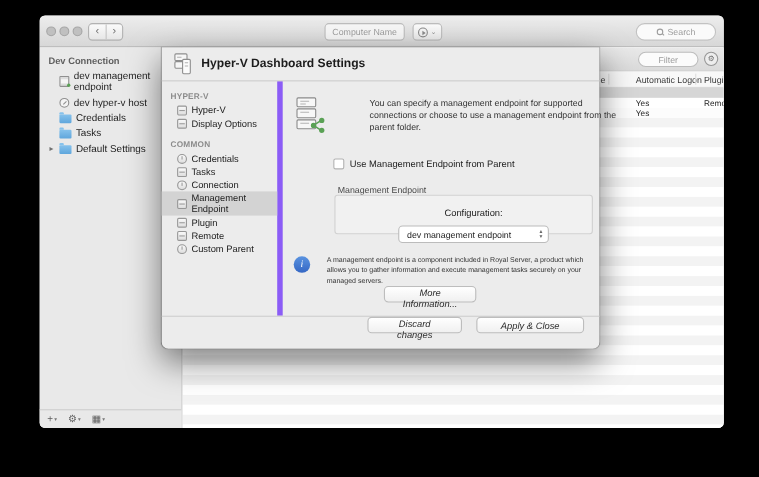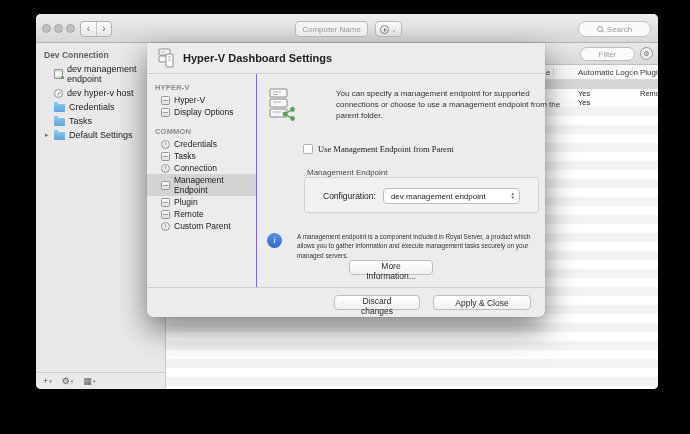--- a/index.html
+++ b/index.html
@@ -85,54 +85,54 @@
   .stripe.alt { background:#fff; }
 
   
   .sheet { position:absolute; left:111px; top:29px; width:398px; height:274px; background:#ececec;
     border-radius:0 0 6px 6px; box-shadow:0 12px 30px rgba(0,0,0,.5), 0 0 1px rgba(0,0,0,.4);
     z-index:6; display:flex; flex-direction:column; }
   .sheet-head { height:31px; border-bottom:1px solid #cecece; display:flex; align-items:center;
     gap:9px; padding-left:11px; flex:0 0 auto; }
   .sheet-title { font-size:11px; font-weight:bold; color:#1c1c1c; }
   .sheet-body { flex:1; display:flex; min-height:0; }
-  .dnav { width:110px; border-right:1px solid #8b5cf6; padding-top:7px; }
+  .dnav { width:110px; border-right:5px solid #8b5cf6; padding-top:7px; }
   .dsec { font-size:7.5px; font-weight:bold; color:#8b8b8b; padding:2px 0 2px 8px; letter-spacing:.2px; }
   .dsec.gap { margin-top:7px; }
   .ditem { display:flex; align-items:center; gap:4px; padding:1px 0 1px 14px; font-size:8.5px; color:#222; }
   .ditem.selected { background:#d3d3d3; }
   .mi { width:9px; height:9px; border:1px solid #979797; border-radius:1.5px;
     background:linear-gradient(#f9f9f9,#dedede); position:relative; flex:0 0 auto; }
   .mi.round { border-radius:50%; }
   .mi::after { content:""; position:absolute; left:1px; top:3px; width:5px; height:1px; background:#9c9c9c; }
   .mi.round::after { left:3px; top:1px; width:1px; height:3px; }
 
   .dcontent { flex:1; position:relative; }
   .desc-row { position:absolute; left:12px; top:14px; display:flex; gap:12px; }
   .desc-text { width:232px; font-size:8px; line-height:1.4; color:#333;margin-left:28px; }
   .cb-row { position:absolute; left:46px; top:70px; display:flex; align-items:center; gap:5px; }
   .cb { width:10px; height:10px; background:#fff; border:1px solid #b2b2b2; border-radius:2px; }
-  .cb-label { font-size:8.5px; color:#222;font-family:Liberation Serif, serif; }
+  .cb-label { font-size:8.5px; color:#222; }
   .group-label { position:absolute; left:50px; top:94px; font-size:8px; color:#4a4a4a; }
   .groupbox { position:absolute; left:47px; top:103px; width:235px; height:36px;
     border:1px solid #d1d1d1; border-radius:3px; background:#f1f1f1; }
-  .config-row { display:flex; align-items:center; gap:7px; padding:10px 0 0 18px; }
+  .config-row { display:flex; align-items:center; gap:7px; padding:10px 0 0 18px;flex-direction:column; }
   .config-label { font-size:8.5px; color:#222; }
   .dropdown { width:137px; height:16px; background:#fff; border:1px solid #bcbcbc; border-radius:4px;
     display:flex; align-items:center; justify-content:space-between; padding:0 4px 0 7px; }
   .dd-value { font-size:8px; color:#222; white-space:nowrap; }
   .stepper { display:flex; flex-direction:column; line-height:4px; font-size:4.5px; color:#666; }
   .info-icon { position:absolute; left:10px; top:159px; width:15px; height:15px; border-radius:50%;
     background:linear-gradient(#5a93e0,#3567c4); color:#fff; font-size:9px; font-style:italic;
     font-family:"Liberation Serif",serif; text-align:center; line-height:14px; }
   .info-text { position:absolute; left:40px; top:158px; width:246px; font-size:6.4px; line-height:1.45; color:#333; }
   .btn { background:linear-gradient(#ffffff,#f0f0f0); border:1px solid #bdbdbd; border-radius:4px;
-    font-family:"Liberation Sans",sans-serif; font-size:8.5px; color:#2b2b2b; height:15px; padding:0 12px; }
+    font-family:"Liberation Sans",sans-serif; font-size:8.5px; color:#2b2b2b; height:15px; padding:0 12px;font-style:italic; }
   .moreinfo { position:absolute; left:92px; top:186px; width:84px; }
-  .sheet-footer { height:30px; border-top:1px solid #cecece; display:flex; align-items:center;
+  .sheet-footer { height:30px; border-top:1px solid #cecece; display:flex; align-items:flex-start;
     justify-content:flex-end; gap:13px; padding-right:14px; flex:0 0 auto; }
   .sheet-footer .btn { width:86px; }
   .sheet-footer .btn.wide { width:98px; }
 
   svg { display:block; }
 </style>
 </head>
 <body>
 
 <div class="screen">

